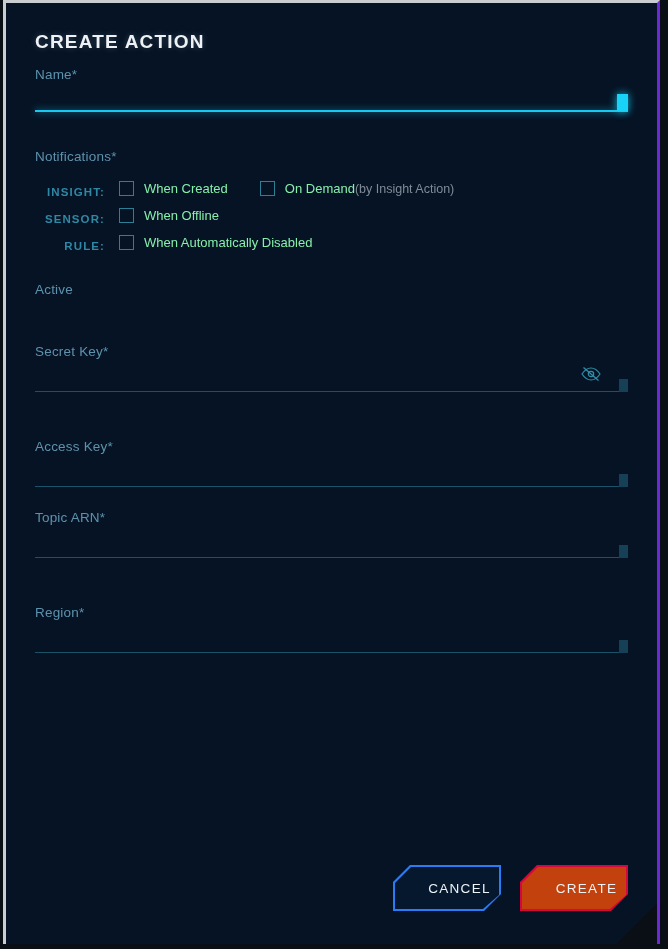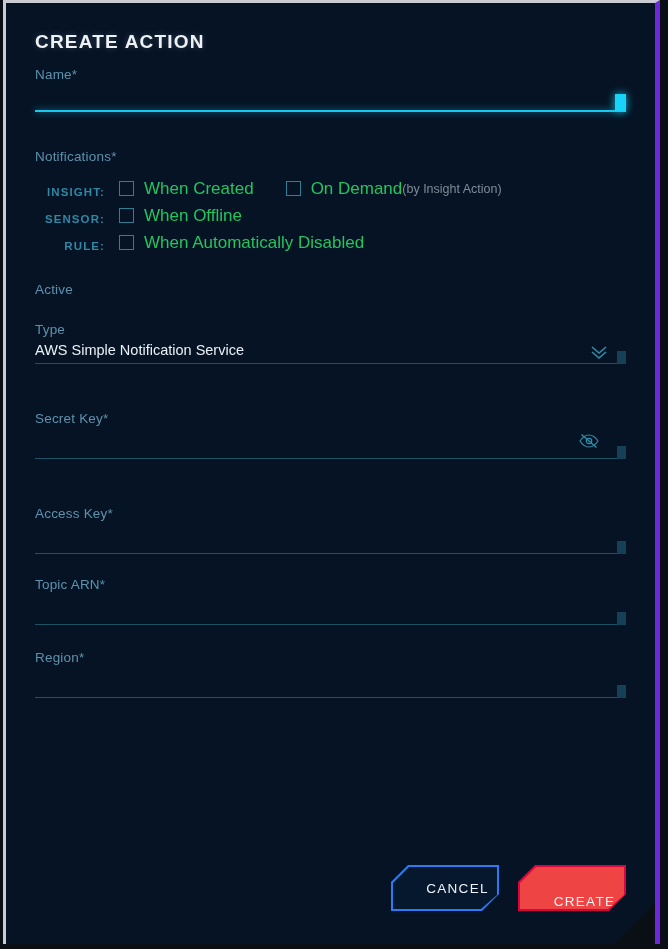--- a/index.html
+++ b/index.html
@@ -23,21 +23,21 @@
   
   .dialog {
     position: absolute;
     left: 3px;
     top: 0;
     width: 657px;
     height: 944px;
     background: #061324;
     border-left: 3px solid #c9ccd0;
     border-top: 3px solid #c9ccd0;
-    border-right: 5px solid #6d28d9;
+    border-right: 3px solid #6d28d9;
     box-sizing: border-box;
     overflow: hidden;
   }
   .dialog-inner {
     position: relative;
     width: 100%;
     height: 100%;
     padding: 0 29px;
     box-sizing: border-box;
   }
@@ -152,22 +152,22 @@
   }
   .cb {
     width: 15px;
     height: 15px;
     border: 1px solid #2d7f96;
     background: transparent;
     box-sizing: border-box;
     flex: none;
   }
   .cb-label {
-    font-size: 17px;
-    color: #22c55e;
+    font-size: 13px;
+    color: #86efac;
     margin-left: 10px;
     white-space: nowrap;
   }
   .cb-note {
     font-size: 12.5px;
     color: #7f8b95;
     white-space: nowrap;
   }
   .cb-group {
     display: flex;
@@ -279,21 +279,21 @@
     display: flex;
     align-items: center;
     justify-content: center;
     -webkit-clip-path: polygon(16px 0, 100% 0, 100% 28px, 88px 100%, 0 100%, 0 16px);
     clip-path: polygon(16px 0, 100% 0, 100% 28px, 88px 100%, 0 100%, 0 16px);
     padding-left: 25px;
   }
   .btn-cancel { background: #2a7cf5; box-shadow: 0 0 12px rgba(42,124,245,0.45); }
   .btn-cancel .btn-inner { background: #06182e; }
   .btn-create { background: #d5073f; box-shadow: 0 0 12px rgba(213,7,63,0.45); }
-  .btn-create .btn-inner { background: #ef4444; align-items: flex-end; }
+  .btn-create .btn-inner { background: #c2410c; }
   .btn-label { position: relative; z-index: 2; }
 </style>
 </head>
 <body>
 
 <div id="app">
   <div class="dialog">
     <div class="dialog-inner">
 
       <h1 class="title">CREATE ACTION</h1>
@@ -340,34 +340,20 @@
             </div>
           </div>
 
         </div>
       </div>
 
       <div style="margin-top:26px;">
         <div class="field-label">Active</div>
       </div>
 
-      <div class="field" style="margin-top:25px;">
-        <div class="field-label">Type</div>
-        <div class="select-value">AWS Simple Notification Service</div>
-        <div class="field-line-wrap">
-          <div class="field-line"></div>
-          <div class="field-handle"></div>
-          <div class="chev">
-            <svg width="18" height="16" viewBox="0 0 18 16">
-              <path d="M2 3 L9 9 L16 3" fill="none" stroke="#2d8fa8" stroke-width="1.6"></path>
-              <path d="M2 8 L9 14 L16 8" fill="none" stroke="#2d8fa8" stroke-width="1.6"></path>
-            </svg>
-          </div>
-        </div>
-      </div>
 
       <div class="field" style="margin-top:47px;">
         <div class="field-label">Secret Key*</div>
         <div class="field-input-area" style="height:32px;"></div>
         <div class="field-line-wrap">
           <div class="field-line"></div>
           <div class="field-handle"></div>
           <div class="eye-icon">
             <svg width="22" height="16" viewBox="0 0 22 16">
               <path d="M2 8 C5 3.5, 9 2, 11 2 C13 2, 17 3.5, 20 8 C17 12.5, 13 14, 11 14 C9 14, 5 12.5, 2 8 Z" fill="none" stroke="#2d8fa8" stroke-width="1.2"></path>
@@ -389,21 +375,21 @@
 
       <div class="field" style="margin-top:23px;">
         <div class="field-label">Topic ARN*</div>
         <div class="field-input-area" style="height:32px;"></div>
         <div class="field-line-wrap">
           <div class="field-line"></div>
           <div class="field-handle"></div>
         </div>
       </div>
 
-      <div class="field" style="margin-top:25px;">
+      <div class="field" style="margin-top:47px;">
         <div class="field-label">Region*</div>
         <div class="field-input-area" style="height:32px;"></div>
         <div class="field-line-wrap">
           <div class="field-line"></div>
           <div class="field-handle"></div>
         </div>
       </div>
 
       <div class="btn-row">
         <div class="btn btn-cancel">

